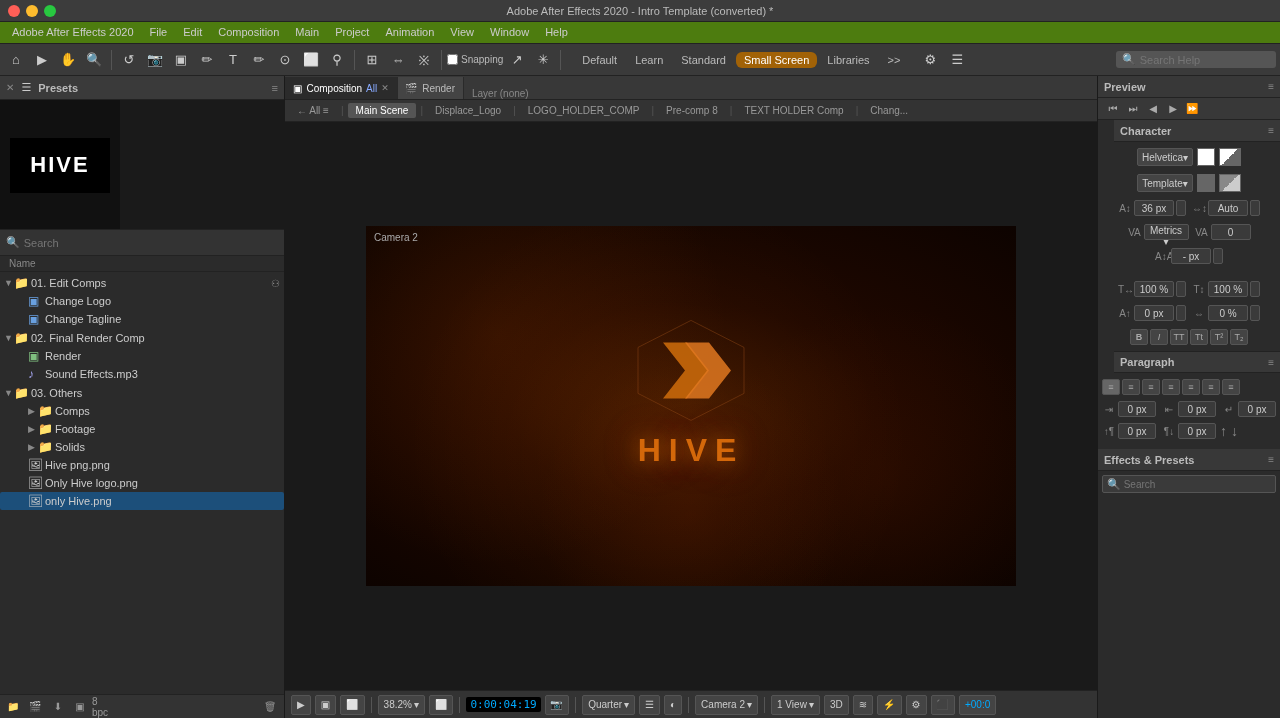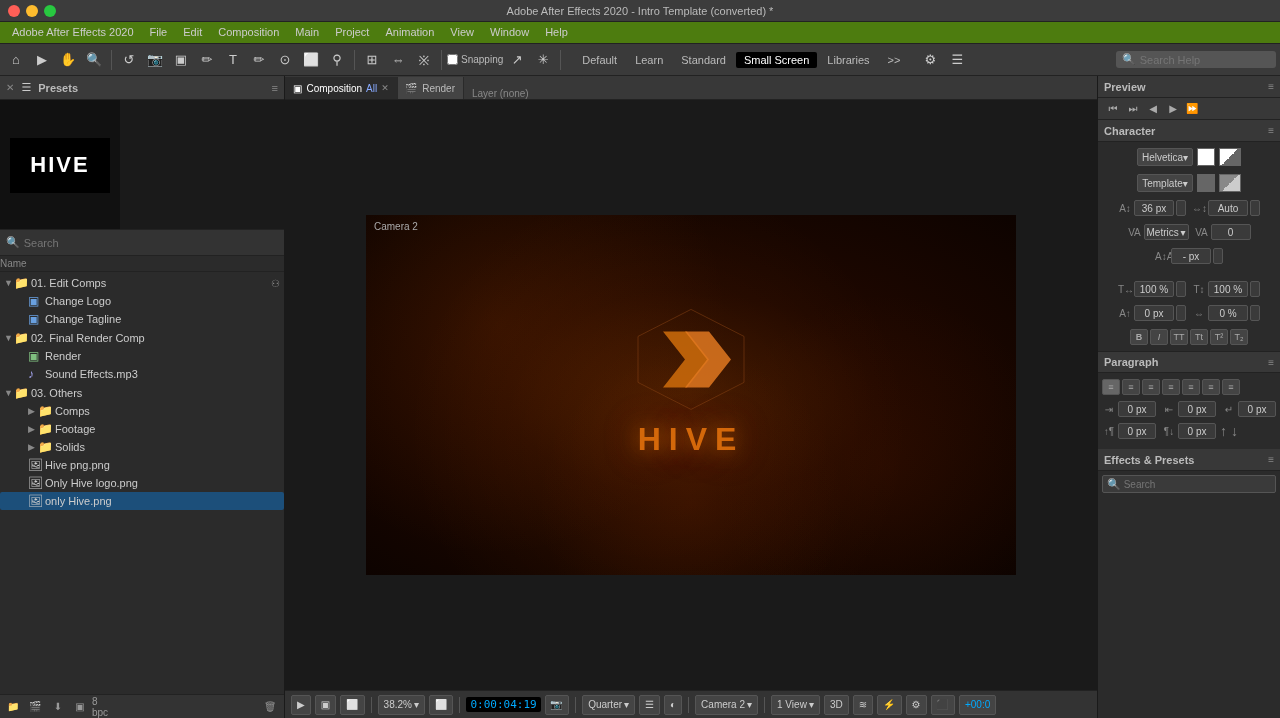--- a/index.html
+++ b/index.html
@@ -97,21 +97,21 @@
       align-items: center;
       gap: 2px;
     }
     .workspace-item {
       padding: 2px 8px;
       font-size: 11px;
       color: #bbb;
       cursor: pointer;
       border-radius: 2px;
     }
-    .workspace-item.active { background: #000000; color: #fff; }
+    .workspace-item.active { background: #a16207; color: #fff; border-radius: 6px; }
     .workspace-search {
       margin-left: auto;
       display: flex;
       align-items: center;
       background: #555;
       border-radius: 3px;
       padding: 2px 6px;
       gap: 4px;
       min-width: 160px;
     }
@@ -497,20 +497,21 @@
       color: #aaa;
       cursor: pointer;
     }
     #character-panel-header {
       height: 22px;
       background: #383838;
       display: flex;
       align-items: center;
       padding: 0 6px;
       border-bottom: 1px solid #222;
+      margin-left: 16px;
     }
     #character-content {
       padding: 4px;
       display: flex;
       flex-direction: column;
       gap: 4px;
       align-items: center;
     }
     .char-row {
       display: flex;
@@ -578,20 +579,21 @@
       background: #3a3a3a;
       border: 1px solid #555;
       border-radius: 2px;
       color: #ccc;
       font-size: 10px;
       padding: 0 2px;
       display: flex;
       align-items: center;
       justify-content: space-between;
       cursor: pointer;
+      flex-direction: column;
     }
     .char-divider {
       height: 1px;
       background: #444;
       margin: 2px 0;
     }
     .para-btn {
       width: 18px;
       height: 16px;
       background: #444;
@@ -747,21 +749,21 @@
           <span class="hive-logo-text">HIVE</span>
         </div>
       </div>
     </div>
 
     <div id="search-bar">
       <span style="color:#888;font-size:11px;">🔍</span>
       <input type="text" style="background: transparent; border: none; color: rgb(204, 204, 204); font-size: 11px; outline: none; flex: 1 1 0%;" placeholder="Search">
     </div>
 
-    <div style="padding:2px 0;font-size:10px;color:#888;border-bottom:1px solid #222;">Name</div>
+    <div style="padding:2px 9px;font-size:10px;color:#888;border-bottom:1px solid #222;">Name</div>
 
     <div id="project-tree">
 
       <div class="tree-group">
         <div class="tree-group-header">
           <span class="tree-arrow">▼</span>
           <span class="tree-icon folder-icon">📁</span>
           <span class="tree-label">01. Edit Comps</span>
           <span style="margin-left:auto;color:#888;font-size:10px;">⚇</span>
         </div>
@@ -846,20 +848,35 @@
         <span style="color:#88aaff;">All</span>
         <span class="comp-tab-close">✕</span>
       </div>
       <div class="comp-tab">
         <span>🎬</span>
         <span>Render</span>
       </div>
       <div class="layer-panel-indicator">Layer (none)</div>
     </div>
 
+    <div id="viewer-tabs">
+      <div class="viewer-tab">← All ≡</div>
+      <div class="viewer-sep">|</div>
+      <div class="viewer-tab active">Main Scene</div>
+      <div class="viewer-sep">|</div>
+      <div class="viewer-tab">Displace_Logo</div>
+      <div class="viewer-sep">|</div>
+      <div class="viewer-tab">LOGO_HOLDER_COMP</div>
+      <div class="viewer-sep">|</div>
+      <div class="viewer-tab">Pre-comp 8</div>
+      <div class="viewer-sep">|</div>
+      <div class="viewer-tab">TEXT HOLDER Comp</div>
+      <div class="viewer-sep">|</div>
+      <div class="viewer-tab">Chang...</div>
+    </div>
 
     <div id="viewport">
       <div id="viewport-canvas">
         <div class="vp-bg"></div>
         <div class="vp-particles"></div>
 
         <div style="position:absolute;inset:0;background:radial-gradient(circle at 45% 60%, rgba(255,120,0,0.08) 0%, transparent 60%);"></div>
         <div class="vp-hive-logo">
 
           <div class="hex-shape">

